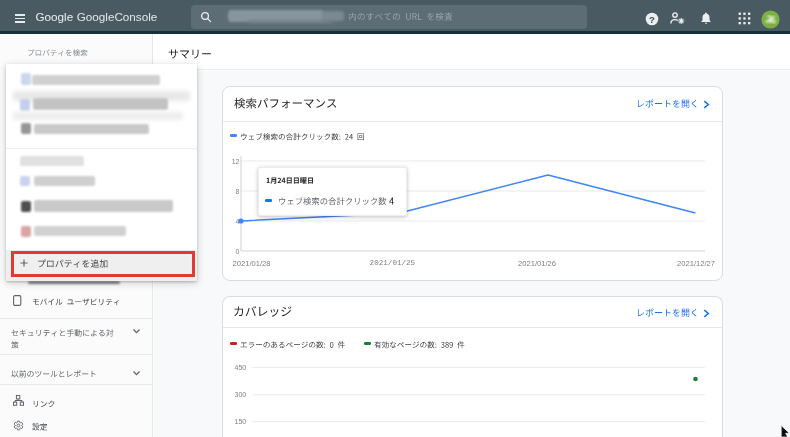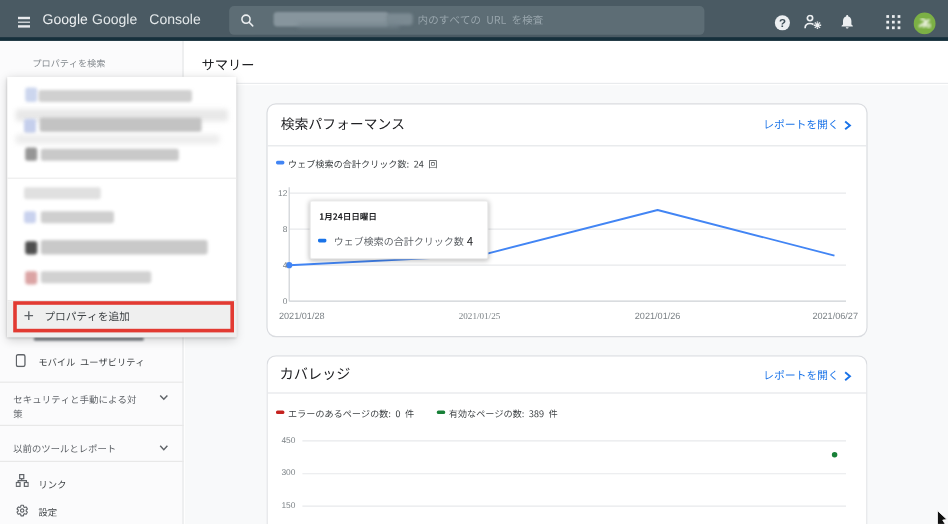--- a/index.html
+++ b/index.html
@@ -1,21 +1,21 @@
 <!DOCTYPE html>
 <html><head><meta charset="utf-8"><style>
 *{margin:0;padding:0;box-sizing:border-box}
 html,body{width:790px;height:437px;overflow:hidden;background:#fff;position:relative;
 font-family:"Liberation Sans",sans-serif}
 </style></head><body>
 <div style="position:absolute;left:0px;top:0px;width:790px;height:34px;background:#4a5a63;border-bottom:3px solid #16303c;z-index:50"></div>
 <div style="position:absolute;left:15px;top:14px;width:10px;height:1.5px;background:#e8eaed;z-index:51"></div>
 <div style="position:absolute;left:15px;top:17.5px;width:10px;height:1.5px;background:#e8eaed;z-index:51"></div>
 <div style="position:absolute;left:15px;top:21px;width:10px;height:1.5px;background:#e8eaed;z-index:51"></div>
-<div style="position:absolute;left:35.5px;top:10px;z-index:51;font-family:'Liberation Sans',sans-serif;font-size:11.7px;color:#eceff1;white-space:nowrap"><span style="font-weight:normal">Google</span><span style="margin-left:3.5px;color:#e3e8ea">Google</span><span style="margin-left:10px;color:#e3e8ea">Console</span></div>
+<div style="position:absolute;left:35.5px;top:10px;z-index:51;font-family:'Liberation Sans',sans-serif;font-size:11.7px;color:#eceff1;white-space:nowrap"><span style="font-weight:normal">Google</span><span style="margin-left:3.5px;color:#e3e8ea">Google</span><span style="margin-left:0;color:#e3e8ea">Console</span></div>
 <div style="position:absolute;left:191px;top:5px;width:396px;height:24px;background:#5d6d75;border-radius:4px;z-index:51"></div>
 <svg style="position:absolute;left:200px;top:11px;z-index:52" width="12" height="12" viewBox="0 0 12 12">
     <circle cx="5" cy="5" r="3.4" fill="none" stroke="#eceff1" stroke-width="1.3"></circle>
     <line x1="7.6" y1="7.6" x2="10.6" y2="10.6" stroke="#eceff1" stroke-width="1.3" stroke-linecap="round"></line>
   </svg>
 <div style="position:absolute;left:228px;top:10px;width:96px;height:11.5px;background:#87959d;border-radius:3px;filter:blur(1px);z-index:52"></div>
 <div style="position:absolute;left:322px;top:11px;width:22px;height:10px;background:#7b8a92;border-radius:3px;filter:blur(1.5px);z-index:52"></div>
 <div style="position:absolute;left:248px;top:19.5px;width:85px;height:3.5px;background:#74838c;border-radius:2px;filter:blur(1.6px);z-index:52"></div>
 <svg style="position:absolute;left:347.5px;top:11.4px;overflow:visible;z-index:52" width="107" height="11" viewBox="0 -8.80 107 11">
     <path fill="#9aa7ae" d="M4 -3.8 4.5 -4.2Q4.8 -3.9 5.2 -3.5Q5.5 -3.2 5.9 -2.9Q6.2 -2.5 6.6 -2.2Q6.9 -1.9 7.1 -1.6L6.5 -1.2Q6.3 -1.4 6 -1.8Q5.7 -2.1 5.4 -2.5Q5 -2.8 4.7 -3.2Q4.3 -3.5 4 -3.8ZM4.1 -7.4H4.7V-5.7Q4.7 -5.2 4.7 -4.8Q4.7 -4.3 4.5 -3.8Q4.4 -3.3 4.1 -2.9Q3.8 -2.4 3.4 -1.9Q2.9 -1.5 2.2 -1.1Q2.2 -1.1 2.1 -1.2Q2 -1.3 1.9 -1.4Q1.8 -1.5 1.8 -1.6Q2.4 -1.9 2.8 -2.3Q3.3 -2.7 3.5 -3.2Q3.8 -3.6 3.9 -4Q4 -4.5 4 -4.9Q4.1 -5.3 4.1 -5.7ZM0.9 -5.9H7.6V-5.2H1.5V0.7H0.9ZM7.3 -5.9H7.9V-0.2Q7.9 0.2 7.9 0.3Q7.8 0.5 7.5 0.6Q7.3 0.7 6.9 0.7Q6.5 0.7 5.9 0.7Q5.9 0.6 5.9 0.5Q5.8 0.4 5.8 0.2Q5.7 0.1 5.7 0Q6 0 6.3 0Q6.6 0 6.8 0Q7 0 7.1 0Q7.2 0 7.3 -0Q7.3 -0.1 7.3 -0.2Z M13.8 -6Q13.7 -5.3 13.5 -4.6Q13.4 -3.8 13.2 -3.1Q12.9 -2.2 12.6 -1.6Q12.3 -1 11.9 -0.7Q11.5 -0.4 11.1 -0.4Q10.8 -0.4 10.4 -0.7Q10 -1 9.8 -1.5Q9.6 -2 9.6 -2.7Q9.6 -3.5 9.9 -4.1Q10.2 -4.7 10.7 -5.2Q11.2 -5.7 11.9 -6Q12.6 -6.3 13.4 -6.3Q14.2 -6.3 14.8 -6.1Q15.4 -5.8 15.9 -5.4Q16.3 -4.9 16.6 -4.3Q16.8 -3.7 16.8 -3.1Q16.8 -2.2 16.4 -1.5Q16 -0.7 15.3 -0.3Q14.5 0.1 13.5 0.3L13.1 -0.4Q13.3 -0.4 13.5 -0.4Q13.7 -0.5 13.8 -0.5Q14.3 -0.6 14.7 -0.8Q15.1 -1 15.4 -1.3Q15.7 -1.6 15.9 -2.1Q16.1 -2.5 16.1 -3.1Q16.1 -3.6 15.9 -4.1Q15.7 -4.6 15.4 -4.9Q15 -5.3 14.5 -5.5Q14 -5.7 13.4 -5.7Q12.7 -5.7 12.1 -5.4Q11.5 -5.2 11.1 -4.7Q10.7 -4.3 10.5 -3.8Q10.3 -3.3 10.3 -2.8Q10.3 -2.2 10.4 -1.9Q10.5 -1.5 10.8 -1.4Q11 -1.2 11.2 -1.2Q11.4 -1.2 11.6 -1.4Q11.8 -1.6 12 -2.1Q12.3 -2.5 12.5 -3.3Q12.7 -3.9 12.8 -4.6Q13 -5.3 13 -6Z M23.1 -7Q23.1 -6.9 23.1 -6.8Q23.1 -6.7 23.1 -6.6Q23.1 -6.5 23.1 -6.4Q23.1 -6.2 23.1 -6Q23.1 -5.7 23.1 -5.3Q23.1 -5 23.1 -4.6Q23.1 -4.3 23.1 -4Q23.1 -3.7 23.1 -3.4L22.4 -3.8Q22.4 -3.9 22.4 -4.2Q22.4 -4.4 22.4 -4.7Q22.4 -5.1 22.4 -5.4Q22.4 -5.7 22.4 -6Q22.4 -6.3 22.4 -6.4Q22.4 -6.6 22.3 -6.8Q22.3 -6.9 22.3 -7ZM18.4 -5.7Q18.8 -5.8 19.3 -5.8Q19.7 -5.8 20.2 -5.8Q20.8 -5.8 21.3 -5.8Q21.8 -5.8 22.3 -5.8Q22.8 -5.8 23.2 -5.8Q23.6 -5.8 24 -5.8Q24.4 -5.8 24.7 -5.8Q25.1 -5.8 25.3 -5.8Q25.6 -5.8 25.8 -5.8L25.8 -5.2Q25.4 -5.2 24.8 -5.2Q24.2 -5.2 23.2 -5.2Q22.6 -5.2 22 -5.2Q21.4 -5.2 20.8 -5.2Q20.1 -5.2 19.5 -5.1Q19 -5.1 18.5 -5.1ZM23.1 -3.2Q23.1 -2.6 22.9 -2.2Q22.7 -1.8 22.4 -1.6Q22.1 -1.4 21.7 -1.4Q21.4 -1.4 21.2 -1.5Q20.9 -1.6 20.7 -1.8Q20.5 -2 20.4 -2.3Q20.3 -2.5 20.3 -2.9Q20.3 -3.3 20.5 -3.7Q20.7 -4 21 -4.2Q21.4 -4.4 21.8 -4.4Q22.3 -4.4 22.7 -4.2Q23 -4 23.2 -3.6Q23.4 -3.2 23.4 -2.6Q23.4 -2.2 23.2 -1.7Q23.1 -1.3 22.8 -0.9Q22.5 -0.5 22 -0.1Q21.5 0.2 20.7 0.5L20.1 -0.1Q20.7 -0.2 21.2 -0.5Q21.7 -0.7 22 -1Q22.3 -1.3 22.5 -1.7Q22.7 -2.2 22.7 -2.7Q22.7 -3.3 22.4 -3.6Q22.2 -3.8 21.8 -3.8Q21.6 -3.8 21.4 -3.7Q21.2 -3.6 21.1 -3.4Q20.9 -3.2 20.9 -2.9Q20.9 -2.5 21.2 -2.3Q21.5 -2 21.8 -2Q22.1 -2 22.3 -2.2Q22.5 -2.3 22.6 -2.7Q22.7 -3 22.6 -3.4Z M26.8 -2.2Q27 -2.4 27.1 -2.5Q27.3 -2.7 27.4 -2.8Q27.6 -3 27.8 -3.3Q28.1 -3.5 28.3 -3.8Q28.5 -4.1 28.8 -4.4Q29 -4.7 29.2 -4.9Q29.6 -5.4 29.9 -5.4Q30.3 -5.5 30.7 -5Q31 -4.8 31.3 -4.4Q31.6 -4 31.9 -3.7Q32.2 -3.3 32.5 -3Q32.7 -2.8 32.9 -2.5Q33.2 -2.2 33.5 -1.9Q33.8 -1.7 34.1 -1.4Q34.4 -1.1 34.7 -0.8L34.1 -0.2Q33.8 -0.5 33.4 -0.9Q33.1 -1.3 32.7 -1.7Q32.4 -2.1 32.1 -2.4Q31.8 -2.7 31.5 -3.1Q31.2 -3.4 30.9 -3.8Q30.6 -4.1 30.4 -4.3Q30.2 -4.5 30.1 -4.6Q30 -4.6 29.8 -4.6Q29.7 -4.5 29.6 -4.3Q29.4 -4.1 29.2 -3.9Q29 -3.6 28.8 -3.3Q28.6 -3 28.4 -2.8Q28.1 -2.5 28 -2.3Q27.8 -2.1 27.7 -1.9Q27.6 -1.7 27.5 -1.6ZM32.5 -5.9Q32.6 -5.8 32.8 -5.5Q32.9 -5.3 33.1 -5Q33.2 -4.7 33.3 -4.5L32.8 -4.3Q32.7 -4.5 32.6 -4.8Q32.4 -5 32.3 -5.3Q32.1 -5.5 32 -5.7ZM33.6 -6.4Q33.7 -6.2 33.9 -6Q34.1 -5.7 34.2 -5.5Q34.4 -5.2 34.5 -5L34 -4.8Q33.9 -5 33.7 -5.2Q33.6 -5.5 33.4 -5.7Q33.3 -6 33.1 -6.2Z M35.9 -5.8Q36.2 -5.9 36.4 -5.9Q36.6 -5.9 36.7 -5.9Q36.9 -5.9 37.3 -6Q37.7 -6 38.3 -6Q38.8 -6.1 39.4 -6.1Q40 -6.2 40.6 -6.3Q41.1 -6.3 41.5 -6.3Q41.9 -6.4 42.3 -6.4Q42.7 -6.4 43 -6.4L43 -5.7Q42.7 -5.7 42.4 -5.7Q42.1 -5.7 41.8 -5.7Q41.5 -5.6 41.2 -5.6Q40.8 -5.4 40.4 -5.1Q40 -4.8 39.8 -4.4Q39.5 -4 39.4 -3.6Q39.2 -3.2 39.2 -2.8Q39.2 -2.3 39.4 -1.9Q39.6 -1.5 39.9 -1.2Q40.2 -1 40.6 -0.8Q41 -0.6 41.4 -0.6Q41.8 -0.5 42.3 -0.5L42 0.3Q41.5 0.3 41 0.1Q40.5 0 40.1 -0.2Q39.6 -0.4 39.3 -0.8Q38.9 -1.1 38.7 -1.6Q38.5 -2 38.5 -2.6Q38.5 -3.3 38.8 -3.9Q39 -4.5 39.4 -4.9Q39.8 -5.4 40.2 -5.6Q39.9 -5.6 39.5 -5.5Q39.1 -5.5 38.6 -5.4Q38.1 -5.4 37.6 -5.3Q37.1 -5.3 36.7 -5.2Q36.3 -5.1 36 -5.1Z M49 -6Q48.9 -5.3 48.7 -4.6Q48.6 -3.8 48.4 -3.1Q48.1 -2.2 47.8 -1.6Q47.5 -1 47.1 -0.7Q46.7 -0.4 46.3 -0.4Q46 -0.4 45.6 -0.7Q45.2 -1 45 -1.5Q44.8 -2 44.8 -2.7Q44.8 -3.5 45.1 -4.1Q45.4 -4.7 45.9 -5.2Q46.4 -5.7 47.1 -6Q47.8 -6.3 48.6 -6.3Q49.4 -6.3 50 -6.1Q50.6 -5.8 51.1 -5.4Q51.5 -4.9 51.8 -4.3Q52 -3.7 52 -3.1Q52 -2.2 51.6 -1.5Q51.2 -0.7 50.5 -0.3Q49.7 0.1 48.7 0.3L48.3 -0.4Q48.5 -0.4 48.7 -0.4Q48.9 -0.5 49 -0.5Q49.5 -0.6 49.9 -0.8Q50.3 -1 50.6 -1.3Q50.9 -1.6 51.1 -2.1Q51.3 -2.5 51.3 -3.1Q51.3 -3.6 51.1 -4.1Q50.9 -4.6 50.6 -4.9Q50.2 -5.3 49.7 -5.5Q49.2 -5.7 48.6 -5.7Q47.9 -5.7 47.3 -5.4Q46.7 -5.2 46.3 -4.7Q45.9 -4.3 45.7 -3.8Q45.5 -3.3 45.5 -2.8Q45.5 -2.2 45.6 -1.9Q45.7 -1.5 46 -1.4Q46.2 -1.2 46.4 -1.2Q46.6 -1.2 46.8 -1.4Q47 -1.6 47.2 -2.1Q47.5 -2.5 47.7 -3.3Q47.9 -3.9 48 -4.6Q48.2 -5.3 48.2 -6Z M60.4 0.1Q59.9 0.1 59.5 -0Q59 -0.2 58.7 -0.5Q58.4 -0.8 58.2 -1.4Q58.1 -1.9 58.1 -2.7V-6.5H58.9V-2.6Q58.9 -1.9 59.1 -1.4Q59.3 -1 59.6 -0.8Q60 -0.6 60.4 -0.6Q60.8 -0.6 61.2 -0.8Q61.5 -1 61.7 -1.4Q61.9 -1.9 61.9 -2.6V-6.5H62.7V-2.7Q62.7 -1.9 62.5 -1.4Q62.3 -0.8 62 -0.5Q61.7 -0.2 61.3 -0Q60.9 0.1 60.4 0.1Z M64.4 0V-6.5H66.4Q67.1 -6.5 67.6 -6.3Q68.1 -6.1 68.4 -5.7Q68.7 -5.3 68.7 -4.6Q68.7 -4 68.4 -3.6Q68.1 -3.2 67.6 -2.9Q67.1 -2.7 66.4 -2.7H65.2V0ZM65.2 -3.4H66.3Q67.1 -3.4 67.5 -3.7Q67.9 -4 67.9 -4.6Q67.9 -5.3 67.5 -5.5Q67.1 -5.8 66.3 -5.8H65.2ZM68 0 66.3 -3 66.9 -3.4 68.9 0Z M70 0V-6.5H70.8V-0.7H73.7V0Z M82.4 -7Q82.3 -6.7 82.2 -6.3Q82.1 -6 82 -5.5Q81.8 -5.1 81.6 -4.7Q81.3 -4.3 81.1 -4Q81.2 -4.1 81.4 -4.1Q81.7 -4.2 81.9 -4.2Q82.1 -4.3 82.3 -4.3Q82.8 -4.3 83.2 -4Q83.5 -3.7 83.5 -3.2Q83.5 -3 83.5 -2.7Q83.5 -2.5 83.5 -2.2Q83.5 -1.9 83.5 -1.6Q83.5 -1.4 83.5 -1.2H82.9Q82.9 -1.3 82.9 -1.6Q82.9 -1.8 82.9 -2.1Q82.9 -2.3 82.9 -2.6Q82.9 -2.8 82.9 -3Q82.9 -3.4 82.6 -3.5Q82.4 -3.7 82.1 -3.7Q81.6 -3.7 81.2 -3.5Q80.8 -3.4 80.5 -3.1Q80.4 -2.9 80.2 -2.7Q80 -2.4 79.7 -2.2L79.1 -2.6Q79.8 -3.2 80.2 -3.8Q80.6 -4.3 80.9 -4.8Q81.2 -5.2 81.3 -5.6Q81.4 -6 81.5 -6.3Q81.6 -6.7 81.6 -7ZM79.3 -6Q79.7 -6 80.1 -5.9Q80.5 -5.9 80.8 -5.9Q81.4 -5.9 82.1 -5.9Q82.8 -6 83.5 -6Q84.2 -6.1 84.8 -6.2L84.8 -5.6Q84.3 -5.5 83.8 -5.4Q83.3 -5.4 82.7 -5.4Q82.2 -5.3 81.7 -5.3Q81.2 -5.3 80.8 -5.3Q80.6 -5.3 80.4 -5.3Q80.1 -5.3 79.9 -5.3Q79.6 -5.3 79.3 -5.3ZM86.1 -3.9Q86 -3.9 85.8 -3.8Q85.7 -3.8 85.5 -3.7Q85.4 -3.7 85.3 -3.6Q84.8 -3.4 84.2 -3.2Q83.6 -2.9 83 -2.6Q82.5 -2.4 82.2 -2.1Q81.9 -1.9 81.7 -1.6Q81.5 -1.4 81.5 -1Q81.5 -0.8 81.6 -0.6Q81.7 -0.5 81.9 -0.4Q82.2 -0.3 82.5 -0.3Q82.7 -0.3 83.1 -0.3Q83.6 -0.3 84.2 -0.3Q84.9 -0.4 85.5 -0.5L85.5 0.2Q85.1 0.3 84.7 0.3Q84.3 0.4 83.9 0.4Q83.4 0.4 83.1 0.4Q82.4 0.4 81.9 0.3Q81.4 0.2 81.1 -0.1Q80.8 -0.4 80.8 -0.9Q80.8 -1.3 81 -1.7Q81.2 -2 81.5 -2.3Q81.8 -2.6 82.2 -2.8Q82.5 -3 82.9 -3.2Q83.4 -3.4 83.7 -3.6Q84.1 -3.8 84.4 -3.9Q84.8 -4.1 85.1 -4.2Q85.3 -4.3 85.4 -4.4Q85.6 -4.4 85.8 -4.5Z M87.6 -5.5H90.4V-4.9H87.6ZM88.8 -7.4H89.4V0.7H88.8ZM88.8 -5.1 89.2 -5Q89.1 -4.5 89 -3.9Q88.8 -3.3 88.6 -2.8Q88.4 -2.2 88.2 -1.8Q88 -1.3 87.7 -1Q87.7 -1.1 87.6 -1.3Q87.5 -1.4 87.4 -1.5Q87.6 -1.8 87.8 -2.3Q88 -2.7 88.2 -3.2Q88.4 -3.6 88.6 -4.1Q88.7 -4.6 88.8 -5.1ZM89.4 -4.3Q89.5 -4.2 89.6 -4Q89.8 -3.8 90 -3.5Q90.1 -3.2 90.3 -3Q90.4 -2.8 90.5 -2.7L90.1 -2.2Q90.1 -2.3 89.9 -2.6Q89.8 -2.8 89.6 -3.1Q89.5 -3.4 89.3 -3.6Q89.2 -3.9 89.1 -4ZM91.2 -5.3H94.6V-4.8H91.2ZM92.9 -6.8Q92.7 -6.4 92.3 -6Q91.9 -5.7 91.5 -5.3Q91 -5 90.5 -4.7Q90.5 -4.8 90.4 -5Q90.3 -5.1 90.2 -5.2Q90.7 -5.5 91.1 -5.8Q91.6 -6.2 92 -6.6Q92.3 -7 92.6 -7.4H93.2Q93.5 -6.9 93.9 -6.5Q94.3 -6.1 94.8 -5.8Q95.3 -5.5 95.7 -5.3Q95.6 -5.2 95.5 -5Q95.4 -4.9 95.4 -4.7Q94.9 -5 94.5 -5.3Q94 -5.6 93.6 -6Q93.2 -6.4 92.9 -6.8ZM91.3 -3.4V-2.2H94.6V-3.4ZM90.7 -3.9H95.2V-1.7H90.7ZM92.6 -5H93.2V-2.6Q93.2 -2.2 93.1 -1.7Q93 -1.2 92.7 -0.8Q92.4 -0.3 91.9 0.1Q91.3 0.5 90.4 0.7Q90.4 0.7 90.3 0.6Q90.3 0.5 90.2 0.4Q90.1 0.3 90.1 0.2Q90.9 -0 91.4 -0.4Q91.9 -0.7 92.2 -1.1Q92.4 -1.4 92.5 -1.8Q92.6 -2.2 92.6 -2.7ZM93.3 -2Q93.5 -1.3 93.9 -0.9Q94.2 -0.5 94.7 -0.3Q95.1 -0 95.7 0.2Q95.6 0.3 95.4 0.4Q95.3 0.6 95.3 0.7Q94.7 0.5 94.2 0.2Q93.7 -0.1 93.4 -0.6Q93 -1.1 92.7 -1.9Z M96.4 -0.1H104.3V0.5H96.4ZM98.2 -2.4H102.4V-1.9H98.2ZM98.2 -1.2H102.4V-0.7H98.2ZM97.9 -3.5H102.8V0.2H102.1V-3H98.5V0.3H97.9ZM96.4 -6.3H104.2V-5.7H96.4ZM100 -7.4H100.6V-3.8H100ZM99.6 -6.1 100.1 -5.9Q99.8 -5.5 99.4 -5.1Q99 -4.7 98.6 -4.3Q98.1 -4 97.6 -3.7Q97.1 -3.4 96.6 -3.2Q96.6 -3.3 96.5 -3.5Q96.3 -3.6 96.2 -3.7Q96.7 -3.9 97.2 -4.1Q97.7 -4.4 98.1 -4.7Q98.6 -5 98.9 -5.4Q99.3 -5.7 99.6 -6.1ZM101 -6.1Q101.2 -5.7 101.6 -5.4Q102 -5 102.5 -4.7Q102.9 -4.4 103.4 -4.2Q103.9 -4 104.4 -3.8Q104.3 -3.7 104.2 -3.6Q104.2 -3.6 104.1 -3.5Q104 -3.4 104 -3.3Q103.5 -3.4 103 -3.7Q102.5 -4 102 -4.3Q101.5 -4.7 101.1 -5.1Q100.7 -5.4 100.4 -5.9Z"></path>
@@ -140,23 +140,23 @@
     <line x1="19" y1="101" x2="483" y2="101" stroke="#cdd1d5" stroke-width="1"></line>
     <line x1="19" y1="6" x2="19" y2="101" stroke="#cdd1d5" stroke-width="1"></line>
     <polyline points="19,71 177.6,63 326,25 473.4,63" fill="none" stroke="#4285f4" stroke-width="1.55" stroke-linejoin="round"></polyline>
     <circle cx="19" cy="71" r="2.6" fill="#4285f4"></circle>
   </svg>
 <div style="position:absolute;left:209.5px;top:156.5px;width:30px;text-align:right;z-index:2;font-family:'Liberation Sans',sans-serif;font-size:7.0px;color:#7a8085;line-height:9px">12</div>
 <div style="position:absolute;left:209.5px;top:186.5px;width:30px;text-align:right;z-index:2;font-family:'Liberation Sans',sans-serif;font-size:7.0px;color:#7a8085;line-height:9px">8</div>
 <div style="position:absolute;left:209.5px;top:216.5px;width:30px;text-align:right;z-index:2;font-family:'Liberation Sans',sans-serif;font-size:7.0px;color:#7a8085;line-height:9px">4</div>
 <div style="position:absolute;left:209.5px;top:246.5px;width:30px;text-align:right;z-index:2;font-family:'Liberation Sans',sans-serif;font-size:7.0px;color:#7a8085;line-height:9px">0</div>
 <div style="position:absolute;left:221.5px;top:258.5px;width:60px;text-align:center;z-index:2;font-family:'Liberation Sans',sans-serif;font-size:7.6px;color:#7a8085;line-height:9px">2021/01/28</div>
-<div style="position:absolute;left:369.6px;top:258.5px;width:60px;text-align:center;z-index:2;font-family:Liberation Serif, serif;font-size:7.6px;color:#7a8085;line-height:9px">2021/01/25</div>
-<div style="position:absolute;left:518px;top:258.5px;width:60px;text-align:center;z-index:2;font-family:'Liberation Sans',sans-serif;font-size:7.6px;color:#7a8085;line-height:9px">2021/01/26</div>
-<div style="position:absolute;left:666px;top:258.5px;width:60px;text-align:center;z-index:2;font-family:'Liberation Sans',sans-serif;font-size:7.6px;color:#7a8085;line-height:9px">2021/06/27</div>
+<div style="position:absolute;left:369.6px;top:258.5px;width:60px;z-index:2;font-family:Liberation Mono, monospace;font-size:7.6px;color:#7a8085;line-height:9px">2021/01/25</div>
+<div style="position:absolute;left:518px;top:258.5px;width:60px;text-align:left;z-index:2;font-family:'Liberation Sans',sans-serif;font-size:7.6px;color:#7a8085;line-height:9px">2021/01/26</div>
+<div style="position:absolute;left:666px;top:258.5px;width:60px;text-align:center;z-index:2;font-family:'Liberation Sans',sans-serif;font-size:7.6px;color:#7a8085;line-height:9px">2021/12/27</div>
 <div style="position:absolute;left:258px;top:166.5px;width:149px;height:49px;background:#fff;border:1px solid #ececec;border-radius:2px;box-shadow:0 1px 4px rgba(0,0,0,.25);z-index:4"></div>
 <svg style="position:absolute;left:265.5px;top:176.1px;overflow:visible;z-index:5" width="51" height="9" viewBox="0 -7.10 51 9">
     <path fill="#202124" d="M0.6 0V-0.8H1.7V-4.2H0.8V-4.8Q1.2 -4.9 1.4 -5Q1.7 -5.1 2 -5.3H2.8V-0.8H3.7V0Z M6.1 -5.7H9.7V-4.9H6.1ZM6.1 -4H9.7V-3.2H6.1ZM6.1 -2.3H9.6V-1.5H6.1ZM5.5 -5.7H6.4V-3.3Q6.4 -2.9 6.3 -2.3Q6.3 -1.8 6.1 -1.3Q6 -0.7 5.7 -0.2Q5.5 0.3 5 0.6Q4.9 0.5 4.8 0.4Q4.7 0.3 4.6 0.2Q4.4 0.1 4.3 0Q4.7 -0.3 5 -0.7Q5.2 -1.2 5.3 -1.6Q5.4 -2 5.5 -2.5Q5.5 -2.9 5.5 -3.4ZM9.3 -5.7H10.2V-0.4Q10.2 -0.1 10.1 0.1Q10 0.3 9.7 0.5Q9.5 0.6 9.1 0.6Q8.7 0.6 8.1 0.6Q8.1 0.5 8 0.3Q8 0.2 7.9 -8.2e-5Q7.8 -0.2 7.8 -0.3Q8 -0.3 8.3 -0.3Q8.5 -0.3 8.7 -0.3Q8.9 -0.3 9 -0.3Q9.2 -0.3 9.2 -0.3Q9.3 -0.3 9.3 -0.5Z M11.6 0V-0.6Q12.3 -1.2 12.8 -1.8Q13.3 -2.3 13.6 -2.8Q13.9 -3.3 13.9 -3.7Q13.9 -3.9 13.8 -4.1Q13.7 -4.3 13.5 -4.4Q13.3 -4.5 13.1 -4.5Q12.8 -4.5 12.6 -4.4Q12.3 -4.2 12.1 -4L11.5 -4.6Q11.9 -4.9 12.3 -5.2Q12.7 -5.4 13.2 -5.4Q13.7 -5.4 14.1 -5.2Q14.5 -5 14.7 -4.6Q14.9 -4.2 14.9 -3.7Q14.9 -3.3 14.6 -2.8Q14.4 -2.3 14 -1.8Q13.6 -1.3 13.1 -0.8Q13.3 -0.8 13.6 -0.9Q13.8 -0.9 14 -0.9H15.1V0Z M17.9 0V-3.2Q17.9 -3.5 17.9 -3.8Q17.9 -4.1 17.9 -4.3H17.9Q17.8 -4.1 17.7 -3.9Q17.6 -3.7 17.5 -3.5L16.6 -2.2H19.5V-1.4H15.6V-2.1L17.6 -5.3H18.8V0Z M20.8 -5.6H25.7V0.5H24.8V-4.7H21.6V0.6H20.8ZM21.4 -3.2H25.2V-2.4H21.4ZM21.4 -0.8H25.2V0.1H21.4Z M27.9 -5.6H32.8V0.5H31.9V-4.7H28.7V0.6H27.9ZM28.5 -3.2H32.3V-2.4H28.5ZM28.5 -0.8H32.3V0.1H28.5Z M36.6 -4.9H38.1V-4.4H36.6ZM36.5 -5.8H38.4V-3.5H36.5V-4.1H37.7V-5.2H36.5ZM38.7 -4.9H40.2V-4.4H38.7ZM38.6 -5.8H40.5V-3.5H38.6V-4.1H39.8V-5.2H38.6ZM37.3 -2H40.4V-1.5H37.3ZM37.3 -1.2H40.4V-0.6H37.3ZM37.3 -0.2H40.7V0.4H37.3ZM37.3 -3.7 38.1 -3.4Q37.9 -3.1 37.7 -2.7Q37.4 -2.3 37.1 -2Q36.8 -1.7 36.5 -1.4Q36.5 -1.5 36.4 -1.6Q36.3 -1.7 36.2 -1.8Q36.1 -2 36 -2Q36.3 -2.2 36.6 -2.5Q36.8 -2.8 37 -3.1Q37.2 -3.4 37.3 -3.7ZM37.6 -3H40.6V-2.4H37.6V0.6H36.8V-2.4L37.4 -3ZM38.8 -3.6 39.6 -3.5Q39.5 -3.2 39.3 -2.9Q39.2 -2.7 39 -2.5L38.4 -2.7Q38.5 -2.9 38.6 -3.1Q38.7 -3.4 38.8 -3.6ZM38.4 -2.5H39.2V-0H38.4ZM34.8 -5.6H36.3V-0.7H34.8V-1.4H35.6V-4.9H34.8ZM34.8 -3.6H36V-2.8H34.8ZM34.3 -5.6H35.1V-0.1H34.3Z M42.1 -5.6H47V0.5H46.1V-4.7H42.9V0.6H42.1ZM42.7 -3.2H46.5V-2.4H42.7ZM42.7 -0.8H46.5V0.1H42.7Z"></path>
   </svg>
 <div style="position:absolute;left:264.8px;top:198.8px;width:7px;height:3px;background:#1a73e8;border-radius:1.2px;z-index:5"></div>
 <svg style="position:absolute;left:278px;top:195.95px;overflow:visible;z-index:5" width="111" height="11" viewBox="0 -8.35 111 11">
     <path fill="#5f6368" d="M4.5 -6.7Q4.5 -6.5 4.5 -6.3Q4.5 -6.2 4.5 -6.1Q4.5 -6 4.5 -5.8Q4.5 -5.5 4.5 -5.3Q4.5 -5.1 4.5 -4.9H3.8Q3.8 -5.1 3.8 -5.3Q3.8 -5.6 3.8 -5.8Q3.8 -6 3.8 -6.1Q3.8 -6.2 3.8 -6.3Q3.7 -6.5 3.7 -6.7ZM7.4 -5.1Q7.3 -5 7.3 -4.8Q7.3 -4.7 7.2 -4.6Q7.2 -4.3 7.1 -4Q7.1 -3.7 7 -3.4Q6.9 -3 6.7 -2.7Q6.6 -2.4 6.4 -2.1Q6.1 -1.5 5.6 -1.1Q5.1 -0.6 4.5 -0.2Q3.9 0.1 3.1 0.3L2.6 -0.3Q2.8 -0.3 3 -0.4Q3.2 -0.5 3.4 -0.5Q3.9 -0.7 4.3 -0.9Q4.7 -1.2 5.1 -1.5Q5.4 -1.8 5.7 -2.2Q5.9 -2.6 6.1 -3Q6.3 -3.4 6.4 -3.9Q6.5 -4.3 6.5 -4.7H1.8Q1.8 -4.5 1.8 -4.3Q1.8 -4.1 1.8 -3.9Q1.8 -3.7 1.8 -3.5Q1.8 -3.3 1.8 -3.2Q1.8 -3.1 1.8 -2.9Q1.8 -2.8 1.9 -2.7H1.1Q1.1 -2.8 1.2 -2.9Q1.2 -3.1 1.2 -3.2Q1.2 -3.3 1.2 -3.5Q1.2 -3.7 1.2 -3.9Q1.2 -4.2 1.2 -4.4Q1.2 -4.6 1.2 -4.7Q1.2 -4.8 1.2 -5Q1.2 -5.2 1.1 -5.3Q1.3 -5.3 1.5 -5.3Q1.7 -5.3 1.9 -5.3H6.3Q6.6 -5.3 6.7 -5.3Q6.8 -5.3 6.9 -5.4Z M10.1 -4.3Q10.2 -4.3 10.4 -4.3Q10.5 -4.3 10.6 -4.3H14.5Q14.6 -4.3 14.8 -4.3Q14.9 -4.3 15.1 -4.3V-3.6Q14.9 -3.7 14.8 -3.7Q14.6 -3.7 14.5 -3.7H10.6Q10.5 -3.7 10.4 -3.7Q10.2 -3.7 10.1 -3.6ZM12.2 -0.3V-3.9H12.8V-0.3ZM9.6 -0.6Q9.8 -0.6 9.9 -0.6Q10.1 -0.6 10.2 -0.6H14.9Q15 -0.6 15.2 -0.6Q15.3 -0.6 15.4 -0.6V0.1Q15.3 0 15.1 0Q15 0 14.9 0H10.2Q10.1 0 10 0Q9.8 0 9.6 0.1Z M23 -6.9Q23.1 -6.8 23.2 -6.6Q23.4 -6.4 23.5 -6.2Q23.6 -6 23.7 -5.8L23.2 -5.6Q23.1 -5.8 23 -6Q22.9 -6.2 22.8 -6.4Q22.7 -6.6 22.6 -6.8ZM24.1 -7.2Q24.2 -7 24.3 -6.8Q24.4 -6.6 24.6 -6.4Q24.7 -6.2 24.8 -6.1L24.3 -5.9Q24.2 -6.1 24 -6.4Q23.8 -6.7 23.6 -7ZM23.8 -5.4Q23.7 -5.3 23.7 -5.2Q23.7 -5.1 23.6 -5Q23.6 -4.7 23.5 -4.3Q23.4 -3.9 23.2 -3.5Q23 -3.1 22.8 -2.7Q22.6 -2.3 22.4 -1.9Q22 -1.5 21.5 -1Q21.1 -0.6 20.5 -0.3Q19.9 0.1 19.1 0.3L18.5 -0.3Q19.4 -0.5 19.9 -0.8Q20.5 -1.1 21 -1.5Q21.4 -1.9 21.8 -2.3Q22.1 -2.7 22.3 -3.2Q22.5 -3.7 22.7 -4.2Q22.8 -4.7 22.9 -5.1Q22.8 -5.1 22.4 -5.1Q22.1 -5.1 21.7 -5.1Q21.2 -5.1 20.7 -5.1Q20.3 -5.1 19.8 -5.1Q19.4 -5.1 19.1 -5.1Q18.7 -5.1 18.6 -5.1Q18.4 -5.1 18.2 -5.1Q17.9 -5 17.8 -5V-5.8Q17.9 -5.8 18 -5.7Q18.2 -5.7 18.3 -5.7Q18.5 -5.7 18.6 -5.7Q18.7 -5.7 19 -5.7Q19.2 -5.7 19.6 -5.7Q19.9 -5.7 20.3 -5.7Q20.8 -5.7 21.2 -5.7Q21.6 -5.7 21.9 -5.7Q22.2 -5.7 22.5 -5.7Q22.7 -5.7 22.8 -5.7Q22.9 -5.7 23 -5.7Q23.1 -5.7 23.3 -5.8Z M25.5 -5.2H28.2V-4.6H25.5ZM26.7 -7H27.2V0.7H26.7ZM26.6 -4.9 27 -4.7Q26.9 -4.2 26.8 -3.7Q26.6 -3.2 26.5 -2.6Q26.3 -2.1 26.1 -1.7Q25.9 -1.2 25.6 -0.9Q25.6 -1 25.5 -1.2Q25.4 -1.4 25.3 -1.5Q25.5 -1.7 25.7 -2.1Q25.9 -2.5 26.1 -3Q26.3 -3.4 26.4 -3.9Q26.6 -4.4 26.6 -4.9ZM27.2 -4.1Q27.3 -4 27.4 -3.8Q27.6 -3.6 27.8 -3.3Q27.9 -3.1 28.1 -2.9Q28.2 -2.6 28.3 -2.6L27.9 -2.1Q27.8 -2.2 27.7 -2.5Q27.6 -2.7 27.4 -3Q27.3 -3.2 27.2 -3.4Q27 -3.7 26.9 -3.8ZM29 -5H32.2V-4.5H29ZM30.6 -6.4Q30.3 -6.1 30 -5.7Q29.6 -5.4 29.2 -5Q28.7 -4.7 28.3 -4.5Q28.2 -4.6 28.1 -4.7Q28 -4.9 28 -5Q28.4 -5.2 28.9 -5.5Q29.3 -5.9 29.7 -6.2Q30 -6.6 30.2 -7H30.8Q31.1 -6.6 31.5 -6.2Q31.9 -5.8 32.3 -5.5Q32.8 -5.2 33.2 -5Q33.1 -4.9 33 -4.8Q32.9 -4.6 32.9 -4.5Q32.5 -4.7 32 -5Q31.6 -5.3 31.2 -5.7Q30.8 -6.1 30.6 -6.4ZM29 -3.2V-2.1H32.1V-3.2ZM28.4 -3.7H32.7V-1.6H28.4ZM30.2 -4.7H30.8V-2.5Q30.8 -2.1 30.7 -1.6Q30.6 -1.2 30.4 -0.7Q30.1 -0.3 29.6 0.1Q29 0.4 28.2 0.7Q28.2 0.6 28.1 0.5Q28.1 0.5 28 0.4Q27.9 0.3 27.9 0.2Q28.7 -0 29.1 -0.3Q29.6 -0.6 29.8 -1Q30.1 -1.4 30.2 -1.8Q30.2 -2.1 30.2 -2.5ZM30.9 -1.9Q31.2 -1.3 31.5 -0.9Q31.8 -0.5 32.2 -0.2Q32.6 -0 33.2 0.2Q33.1 0.3 33 0.4Q32.9 0.6 32.8 0.7Q32.2 0.5 31.8 0.2Q31.3 -0.1 31 -0.6Q30.6 -1.1 30.4 -1.8Z M37.2 -1.6H37.9V0.7H37.2ZM37.2 -7H37.9V-4.7H37.2ZM36.9 -4.5 37.5 -4.2Q37.2 -3.9 36.7 -3.6Q36.3 -3.2 36 -3L35.5 -3.2Q35.7 -3.4 36 -3.6Q36.3 -3.9 36.5 -4.1Q36.8 -4.3 36.9 -4.5ZM38.7 -4 39.3 -3.7Q38.8 -3.3 38.3 -2.9Q37.7 -2.5 37.1 -2.1Q36.6 -1.7 36.1 -1.5L35.6 -1.8Q36 -2 36.4 -2.2Q36.8 -2.5 37.3 -2.8Q37.7 -3.1 38.1 -3.4Q38.4 -3.7 38.7 -4ZM34.9 -3.3 35.3 -3.6Q35.6 -3.5 35.9 -3.3Q36.3 -3.1 36.6 -2.9Q36.9 -2.7 37.1 -2.5L36.7 -2.1Q36.5 -2.3 36.2 -2.5Q35.9 -2.7 35.5 -2.9Q35.2 -3.1 34.9 -3.3ZM38.6 -2.6 39.1 -2.9Q39.4 -2.7 39.8 -2.5Q40.2 -2.2 40.6 -1.9Q41 -1.6 41.2 -1.4L40.8 -1Q40.5 -1.3 40.2 -1.5Q39.8 -1.8 39.4 -2.1Q39 -2.4 38.6 -2.6ZM38.7 -0.8 39.2 -1.1Q39.5 -1 39.9 -0.7Q40.3 -0.5 40.7 -0.3Q41 -0 41.3 0.2L40.7 0.6Q40.5 0.4 40.2 0.1Q39.8 -0.1 39.4 -0.4Q39 -0.6 38.7 -0.8ZM33.9 -1.9Q34.5 -1.9 35.3 -1.9Q36 -1.9 36.8 -1.9Q37.7 -1.9 38.6 -1.9Q39.5 -2 40.4 -2L40.3 -1.5Q39.2 -1.4 38 -1.4Q36.9 -1.4 35.8 -1.4Q34.8 -1.3 34 -1.3ZM35.8 -1.1 36.4 -0.9Q36.1 -0.6 35.8 -0.4Q35.4 -0.1 35 0.2Q34.6 0.4 34.3 0.6Q34.2 0.5 34.1 0.4Q34 0.3 33.9 0.3Q33.8 0.2 33.8 0.1Q34.3 -0.1 34.9 -0.4Q35.4 -0.8 35.8 -1.1ZM34 -6.3H41.1V-5.7H34ZM34 -4.9H41.2V-3.3H40.6V-4.4H34.6V-3.3H34Z M46.5 -5.7Q46.4 -5.1 46.2 -4.3Q46.1 -3.6 45.9 -3Q45.7 -2.1 45.4 -1.5Q45.1 -1 44.7 -0.7Q44.4 -0.4 44 -0.4Q43.6 -0.4 43.3 -0.6Q42.9 -0.9 42.7 -1.4Q42.5 -1.9 42.5 -2.6Q42.5 -3.3 42.8 -3.9Q43 -4.5 43.5 -5Q44 -5.4 44.7 -5.7Q45.4 -6 46.1 -6Q46.9 -6 47.5 -5.8Q48 -5.5 48.5 -5.1Q48.9 -4.7 49.1 -4.1Q49.3 -3.6 49.3 -2.9Q49.3 -2 49 -1.4Q48.6 -0.7 47.9 -0.3Q47.2 0.1 46.2 0.3L45.8 -0.4Q46 -0.4 46.2 -0.4Q46.4 -0.4 46.5 -0.5Q46.9 -0.6 47.3 -0.8Q47.7 -1 48 -1.3Q48.3 -1.6 48.5 -2Q48.6 -2.4 48.6 -2.9Q48.6 -3.5 48.5 -3.9Q48.3 -4.3 48 -4.7Q47.7 -5 47.2 -5.2Q46.7 -5.4 46.1 -5.4Q45.4 -5.4 44.9 -5.1Q44.3 -4.9 43.9 -4.5Q43.5 -4.1 43.3 -3.6Q43.1 -3.1 43.1 -2.7Q43.1 -2.1 43.3 -1.8Q43.4 -1.5 43.6 -1.3Q43.8 -1.1 44 -1.1Q44.2 -1.1 44.4 -1.3Q44.6 -1.5 44.8 -2Q45 -2.4 45.3 -3.1Q45.4 -3.7 45.6 -4.4Q45.7 -5.1 45.8 -5.7Z M52.2 -4.3H56.4V-3.7H52.2ZM52 -0.2H56.5V0.3H52ZM51.7 -2.7H56.9V0.7H56.2V-2.1H52.4V0.7H51.7ZM54.3 -6.4Q53.9 -5.9 53.4 -5.3Q52.8 -4.8 52.2 -4.3Q51.5 -3.8 50.8 -3.4Q50.7 -3.5 50.7 -3.6Q50.6 -3.7 50.5 -3.7Q50.5 -3.8 50.4 -3.9Q51.1 -4.3 51.8 -4.8Q52.5 -5.3 53 -5.9Q53.6 -6.5 53.9 -7H54.5Q54.9 -6.5 55.3 -6.1Q55.7 -5.6 56.2 -5.3Q56.7 -4.9 57.2 -4.5Q57.7 -4.2 58.2 -4Q58.1 -3.9 58 -3.7Q57.9 -3.6 57.8 -3.4Q57.3 -3.7 56.8 -4Q56.3 -4.4 55.8 -4.8Q55.4 -5.2 55 -5.6Q54.6 -6 54.3 -6.4Z M62.1 -4.2H66.6V-3.5H62.1ZM64 -7H64.7V0.7H64ZM59.2 -4.5H61.8V-4H59.2ZM59.2 -6.7H61.8V-6.2H59.2ZM59.2 -3.4H61.8V-2.9H59.2ZM58.8 -5.6H62.1V-5.1H58.8ZM59.5 -2.2H61.7V0.2H59.5V-0.3H61.2V-1.7H59.5ZM59.2 -2.2H59.7V0.6H59.2Z M74.1 -5.2Q74 -5.1 74 -5Q73.9 -4.9 73.9 -4.8Q73.8 -4.4 73.6 -3.9Q73.4 -3.4 73.1 -2.9Q72.8 -2.4 72.4 -1.9Q71.8 -1.2 71 -0.6Q70.3 -0.1 69.1 0.4L68.5 -0.2Q69.2 -0.4 69.9 -0.7Q70.5 -1 70.9 -1.4Q71.4 -1.8 71.8 -2.3Q72.1 -2.7 72.4 -3.1Q72.7 -3.6 72.9 -4Q73.1 -4.5 73.1 -4.9H70L70.3 -5.5Q70.4 -5.5 70.7 -5.5Q71 -5.5 71.3 -5.5Q71.7 -5.5 72 -5.5Q72.4 -5.5 72.6 -5.5Q72.9 -5.5 73 -5.5Q73.1 -5.5 73.3 -5.5Q73.4 -5.5 73.5 -5.6ZM71.3 -6.5Q71.2 -6.3 71.1 -6.1Q71 -5.9 70.9 -5.8Q70.7 -5.4 70.3 -4.8Q69.9 -4.3 69.4 -3.8Q68.9 -3.3 68.2 -2.8L67.6 -3.3Q68.2 -3.6 68.6 -3.9Q69 -4.3 69.3 -4.7Q69.7 -5.1 69.9 -5.4Q70.1 -5.8 70.3 -6.1Q70.3 -6.2 70.4 -6.4Q70.5 -6.6 70.5 -6.7Z M81.6 -6.3Q81.6 -6.2 81.6 -6Q81.6 -5.8 81.6 -5.6Q81.6 -5.4 81.6 -5.2Q81.6 -4.9 81.6 -4.7Q81.6 -4.4 81.6 -4.3Q81.6 -3.5 81.5 -3Q81.5 -2.5 81.4 -2.1Q81.3 -1.7 81.1 -1.4Q81 -1.1 80.7 -0.9Q80.5 -0.6 80.1 -0.3Q79.8 -0.1 79.4 0.1Q79.1 0.2 78.7 0.3L78.2 -0.2Q78.8 -0.4 79.3 -0.6Q79.8 -0.9 80.2 -1.3Q80.4 -1.6 80.6 -1.9Q80.7 -2.1 80.8 -2.5Q80.8 -2.8 80.9 -3.3Q80.9 -3.7 80.9 -4.3Q80.9 -4.5 80.9 -4.7Q80.9 -5 80.9 -5.2Q80.9 -5.5 80.9 -5.6Q80.9 -5.8 80.9 -6Q80.9 -6.2 80.8 -6.3ZM77.8 -6.3Q77.7 -6.2 77.7 -6Q77.7 -5.8 77.7 -5.7Q77.7 -5.6 77.7 -5.4Q77.7 -5.2 77.7 -4.9Q77.7 -4.6 77.7 -4.3Q77.7 -4 77.7 -3.7Q77.7 -3.4 77.7 -3.2Q77.7 -3 77.7 -2.9Q77.7 -2.7 77.7 -2.5Q77.7 -2.4 77.8 -2.2H77Q77 -2.3 77 -2.5Q77 -2.7 77 -2.9Q77 -3 77 -3.2Q77 -3.4 77 -3.7Q77 -4 77 -4.3Q77 -4.6 77 -4.9Q77 -5.2 77 -5.4Q77 -5.6 77 -5.7Q77 -5.8 77 -6Q77 -6.2 77 -6.3Z M87.5 -4.8Q87.6 -4.7 87.7 -4.4Q87.8 -4.2 87.9 -3.9Q88 -3.6 88.1 -3.4Q88.2 -3.1 88.2 -3L87.6 -2.8Q87.5 -2.9 87.5 -3.2Q87.4 -3.4 87.3 -3.7Q87.2 -4 87.1 -4.2Q87 -4.5 86.9 -4.6ZM90.6 -4.3Q90.5 -4.2 90.5 -4.1Q90.5 -4 90.4 -3.9Q90.3 -3.2 90 -2.6Q89.7 -1.9 89.2 -1.4Q88.7 -0.6 87.9 -0.1Q87.2 0.4 86.5 0.6L86 0.1Q86.5 -0.1 87 -0.3Q87.4 -0.6 87.9 -0.9Q88.3 -1.3 88.7 -1.7Q89 -2.1 89.2 -2.5Q89.5 -3 89.6 -3.5Q89.8 -4 89.8 -4.6ZM85.6 -4.4Q85.7 -4.3 85.8 -4Q85.9 -3.8 86 -3.5Q86.1 -3.2 86.2 -2.9Q86.3 -2.7 86.4 -2.5L85.7 -2.3Q85.7 -2.4 85.6 -2.7Q85.5 -3 85.4 -3.3Q85.2 -3.6 85.1 -3.8Q85 -4 85 -4.2Z M99.1 -5.2Q99.1 -5.1 99 -5Q99 -4.9 98.9 -4.8Q98.8 -4.4 98.6 -3.9Q98.4 -3.4 98.1 -2.9Q97.8 -2.4 97.5 -1.9Q96.9 -1.2 96.1 -0.6Q95.3 -0.1 94.1 0.4L93.5 -0.2Q94.3 -0.4 94.9 -0.7Q95.5 -1 96 -1.4Q96.5 -1.8 96.9 -2.3Q97.2 -2.7 97.5 -3.1Q97.7 -3.6 97.9 -4Q98.1 -4.5 98.2 -4.9H95.1L95.4 -5.5Q95.5 -5.5 95.7 -5.5Q96 -5.5 96.4 -5.5Q96.7 -5.5 97.1 -5.5Q97.4 -5.5 97.7 -5.5Q98 -5.5 98 -5.5Q98.2 -5.5 98.3 -5.5Q98.5 -5.5 98.6 -5.6ZM96.3 -6.5Q96.2 -6.3 96.1 -6.1Q96 -5.9 96 -5.8Q95.7 -5.4 95.3 -4.8Q95 -4.3 94.4 -3.8Q93.9 -3.3 93.3 -2.8L92.7 -3.3Q93.2 -3.6 93.6 -3.9Q94.1 -4.3 94.4 -4.7Q94.7 -5.1 94.9 -5.4Q95.2 -5.8 95.3 -6.1Q95.4 -6.2 95.4 -6.4Q95.5 -6.6 95.6 -6.7Z M100.5 -2.6H104.6V-2H100.5ZM100.6 -5.5H104.6V-5H100.6ZM102.1 -3.3 102.7 -3.2Q102.5 -2.7 102.3 -2.3Q102 -1.8 101.8 -1.4Q101.6 -1 101.4 -0.7L100.8 -0.8Q101 -1.2 101.2 -1.6Q101.5 -2 101.7 -2.5Q101.9 -2.9 102.1 -3.3ZM103.3 -2.2 103.9 -2.2Q103.8 -1.6 103.6 -1.1Q103.4 -0.6 103 -0.3Q102.6 0 102.1 0.3Q101.6 0.5 100.8 0.7Q100.8 0.5 100.7 0.4Q100.6 0.2 100.5 0.1Q101.4 -0 102 -0.3Q102.6 -0.6 102.9 -1.1Q103.2 -1.5 103.3 -2.2ZM103.9 -6.9 104.4 -6.6Q104.2 -6.3 104 -6Q103.8 -5.7 103.6 -5.5L103.2 -5.7Q103.4 -6 103.6 -6.3Q103.7 -6.6 103.9 -6.9ZM102.3 -7H102.9V-3.2H102.3ZM100.9 -6.6 101.4 -6.8Q101.5 -6.6 101.7 -6.3Q101.8 -6 101.9 -5.7L101.4 -5.5Q101.4 -5.7 101.2 -6.1Q101.1 -6.4 100.9 -6.6ZM102.3 -5.2 102.7 -5Q102.5 -4.7 102.2 -4.3Q101.9 -4 101.6 -3.7Q101.2 -3.4 100.8 -3.2Q100.8 -3.3 100.7 -3.4Q100.6 -3.5 100.5 -3.6Q100.8 -3.8 101.2 -4Q101.5 -4.3 101.8 -4.6Q102.1 -4.9 102.3 -5.2ZM102.8 -5Q102.9 -4.9 103.2 -4.8Q103.4 -4.6 103.6 -4.5Q103.9 -4.3 104.1 -4.2Q104.3 -4 104.4 -4L104 -3.5Q103.9 -3.6 103.7 -3.8Q103.5 -3.9 103.3 -4.1Q103.1 -4.3 102.9 -4.4Q102.6 -4.6 102.5 -4.7ZM105.2 -5.5H108.2V-4.9H105.2ZM105.4 -7 106.1 -6.9Q105.9 -6.1 105.7 -5.4Q105.5 -4.6 105.2 -4Q105 -3.3 104.6 -2.8Q104.5 -2.9 104.4 -3Q104.3 -3 104.2 -3.1Q104.1 -3.2 104.1 -3.2Q104.4 -3.7 104.7 -4.3Q105 -4.9 105.1 -5.6Q105.3 -6.3 105.4 -7ZM107.1 -5.1 107.7 -5.1Q107.5 -3.6 107.1 -2.5Q106.7 -1.4 106.1 -0.6Q105.4 0.1 104.3 0.7Q104.3 0.6 104.2 0.5Q104.2 0.4 104.1 0.3Q104 0.2 104 0.1Q105 -0.3 105.6 -1.1Q106.2 -1.8 106.6 -2.8Q106.9 -3.8 107.1 -5.1ZM105.6 -5Q105.8 -3.8 106.1 -2.8Q106.4 -1.8 107 -1Q107.5 -0.3 108.3 0.1Q108.2 0.2 108.1 0.3Q108.1 0.4 108 0.5Q107.9 0.6 107.9 0.7Q107 0.2 106.5 -0.6Q105.9 -1.4 105.6 -2.5Q105.2 -3.6 105 -4.9ZM101.3 -1 101.7 -1.4Q102.2 -1.2 102.7 -1Q103.2 -0.7 103.6 -0.5Q104 -0.2 104.3 0L103.9 0.5Q103.6 0.2 103.2 -0Q102.8 -0.3 102.3 -0.5Q101.8 -0.8 101.3 -1Z"></path>
   </svg>
 <svg style="position:absolute;left:388.8px;top:194.8px;overflow:visible;z-index:5" width="8" height="12" viewBox="0 -9.50 8 12">
     <path fill="#202124" d="M3.2 0V-4.7Q3.2 -5 3.2 -5.4Q3.3 -5.7 3.3 -6H3.2Q3.1 -5.8 3 -5.5Q2.8 -5.2 2.7 -5L1.1 -2.6H5V-1.9H0.2V-2.5L3.1 -7H4V0Z"></path>

